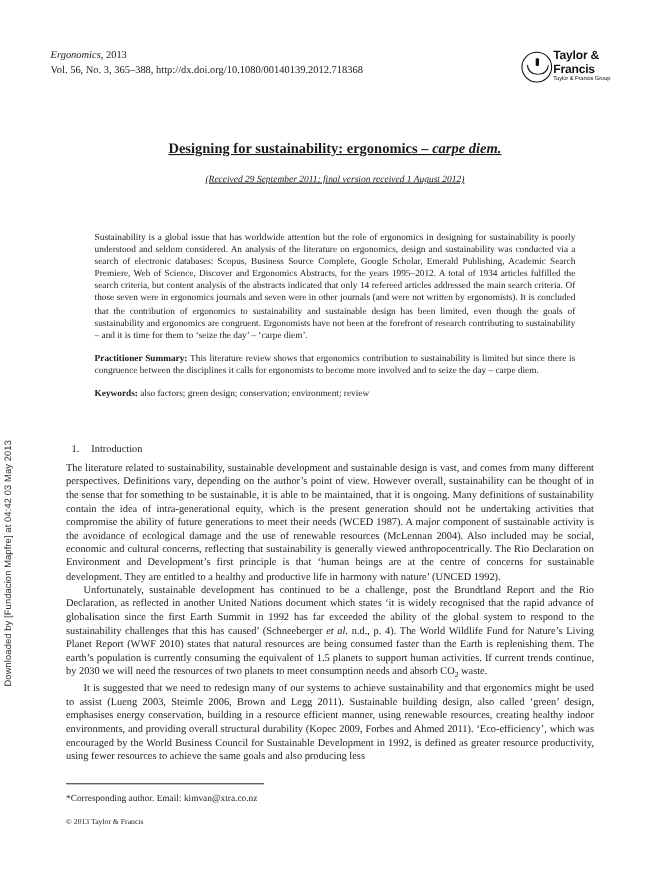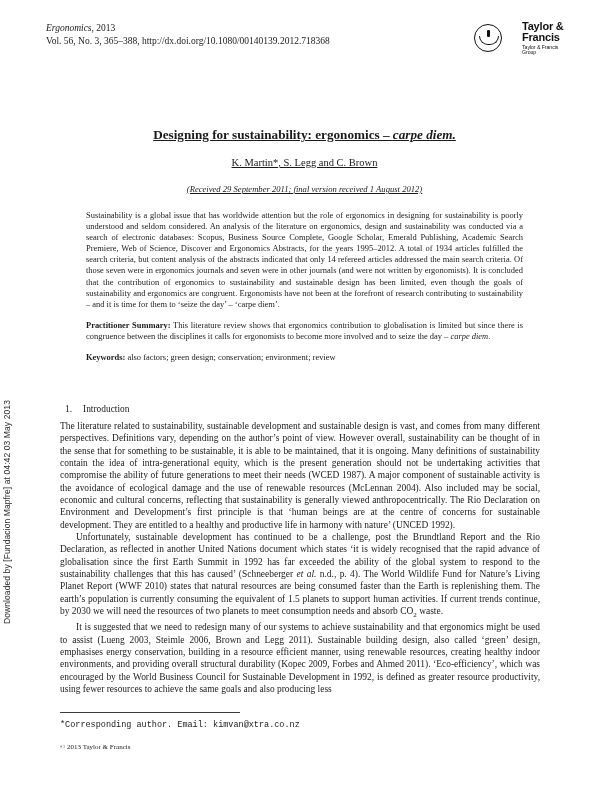--- a/index.html
+++ b/index.html
@@ -28,21 +28,21 @@
     font-family: "Liberation Sans", "DejaVu Sans", sans-serif;
     font-size: 8.5px;
     letter-spacing: 0.1px;
     color: #2b2b2b;
   }
 
   
   .header {
     position: absolute;
     left: 46px;
-    top: 22px;
+    top: 45px;
     width: 520px;
   }
   .journal-line1 {
     font-size: 9.5px;
     line-height: 13px;
     color: #1a1a1a;
   }
   .journal-line1 .jtitle { font-style: italic; }
   .journal-line2 {
     font-size: 9.5px;
@@ -51,21 +51,21 @@
   }
 
   .tf-logo {
     position: absolute;
     right: 0px;
     top: -4px;
     width: 92px;
     height: 40px;
     display: flex;
     align-items: center;
-    gap: 20px;
+    gap: 1px;
   }
   .tf-mark {
     width: 26px;
     height: 26px;
     border: 1.3px solid #111;
     border-radius: 50%;
     position: relative;
     flex: none;
   }
   .tf-mark:before {
@@ -148,21 +148,21 @@
   }
   .abstract-block p {
     margin: 0;
     font-size: 8.45px;
     line-height: 11.1px;
     text-align: justify;
     text-justify: inter-word;
   }
   .abstract-block p + p { margin-top: 10px; }
   .abstract-block .lbl { font-weight: bold; }
-  .abstract-block .it { font-style: italic; }
+  .abstract-block .it { }
 
   
   .section-head {
     position: absolute;
     left: 65px;
     top: 404px;
     font-size: 9.4px;
     font-weight: normal;
   }
   .section-head .num { margin-right: 11px; }
@@ -192,21 +192,20 @@
     width: 180px;
     height: 0;
     border-top: 0.8px solid #3a3a3a;
   }
   .footnote {
     position: absolute;
     left: 60px;
     top: 719px;
     font-size: 8.5px;
     line-height: 12px;
-    font-family: Liberation Mono, monospace;
   }
   .copyright {
     position: absolute;
     left: 60px;
     top: 742px;
     font-size: 7px;
     line-height: 10px;
   }
 </style>
 </head>
@@ -224,27 +223,26 @@
       <div class="tf-mark"></div>
       <div class="tf-words">
         <div class="tf-name">Taylor &amp; Francis</div>
         <div class="tf-sub">Taylor &amp; Francis Group</div>
       </div>
     </div>
   </div>
 
   <div class="title-block">
     <h1 class="paper-title"><span>Designing for sustainability: ergonomics – </span><span class="it">carpe diem.</span></h1>
-    <div class="authors">K. Martin*, S. Legg and C. Brown</div>
     <div class="received">(Received 29 September 2011; final version received 1 August 2012)</div>
   </div>
 
   <div class="abstract-block">
     <p>Sustainability is a global issue that has worldwide attention but the role of ergonomics in designing for sustainability is poorly understood and seldom considered. An analysis of the literature on ergonomics, design and sustainability was conducted via a search of electronic databases: Scopus, Business Source Complete, Google Scholar, Emerald Publishing, Academic Search Premiere, Web of Science, Discover and Ergonomics Abstracts, for the years 1995–2012. A total of 1934 articles fulfilled the search criteria, but content analysis of the abstracts indicated that only 14 refereed articles addressed the main search criteria. Of those seven were in ergonomics journals and seven were in other journals (and were not written by ergonomists). It is concluded that the contribution of ergonomics to sustainability and sustainable design has been limited, even though the goals of sustainability and ergonomics are congruent. Ergonomists have not been at the forefront of research contributing to sustainability – and it is time for them to ‘seize the day’ – ‘carpe diem’.</p>
-    <p><span class="lbl">Practitioner Summary:</span><span> This literature review shows that ergonomics contribution to globalisation is limited but since there is congruence between the disciplines it calls for ergonomists to become more involved and to seize the day – </span><span class="it">carpe diem</span><span>.</span></p>
+    <p><span class="lbl">Practitioner Summary:</span><span> This literature review shows that ergonomics contribution to sustainability is limited but since there is congruence between the disciplines it calls for ergonomists to become more involved and to seize the day – </span><span class="it">carpe diem</span><span>.</span></p>
     <p><span class="lbl">Keywords:</span><span> also factors; green design; conservation; environment; review</span></p>
   </div>
 
   <div class="section-head"><span class="num">1.</span><span>Introduction</span></div>
 
   <div class="body-text">
     <p>The literature related to sustainability, sustainable development and sustainable design is vast, and comes from many different perspectives. Definitions vary, depending on the author’s point of view. However overall, sustainability can be thought of in the sense that for something to be sustainable, it is able to be maintained, that it is ongoing. Many definitions of sustainability contain the idea of intra-generational equity, which is the present generation should not be undertaking activities that compromise the ability of future generations to meet their needs (WCED 1987). A major component of sustainable activity is the avoidance of ecological damage and the use of renewable resources (McLennan 2004). Also included may be social, economic and cultural concerns, reflecting that sustainability is generally viewed anthropocentrically. The Rio Declaration on Environment and Development’s first principle is that ‘human beings are at the centre of concerns for sustainable development. They are entitled to a healthy and productive life in harmony with nature’ (UNCED 1992).</p>
     <p class="indent"><span>Unfortunately, sustainable development has continued to be a challenge, post the Brundtland Report and the Rio Declaration, as reflected in another United Nations document which states ‘it is widely recognised that the rapid advance of globalisation since the first Earth Summit in 1992 has far exceeded the ability of the global system to respond to the sustainability challenges that this has caused’ (Schneeberger </span><span class="it">et al.</span><span> n.d., p. 4). The World Wildlife Fund for Nature’s Living Planet Report (WWF 2010) states that natural resources are being consumed faster than the Earth is replenishing them. The earth’s population is currently consuming the equivalent of 1.5 planets to support human activities. If current trends continue, by 2030 we will need the resources of two planets to meet consumption needs and absorb CO</span><sub>2</sub><span> waste.</span></p>
     <p class="indent">It is suggested that we need to redesign many of our systems to achieve sustainability and that ergonomics might be used to assist (Lueng 2003, Steimle 2006, Brown and Legg 2011). Sustainable building design, also called ‘green’ design, emphasises energy conservation, building in a resource efficient manner, using renewable resources, creating healthy indoor environments, and providing overall structural durability (Kopec 2009, Forbes and Ahmed 2011). ‘Eco-efficiency’, which was encouraged by the World Business Council for Sustainable Development in 1992, is defined as greater resource productivity, using fewer resources to achieve the same goals and also producing less</p>
   </div>

